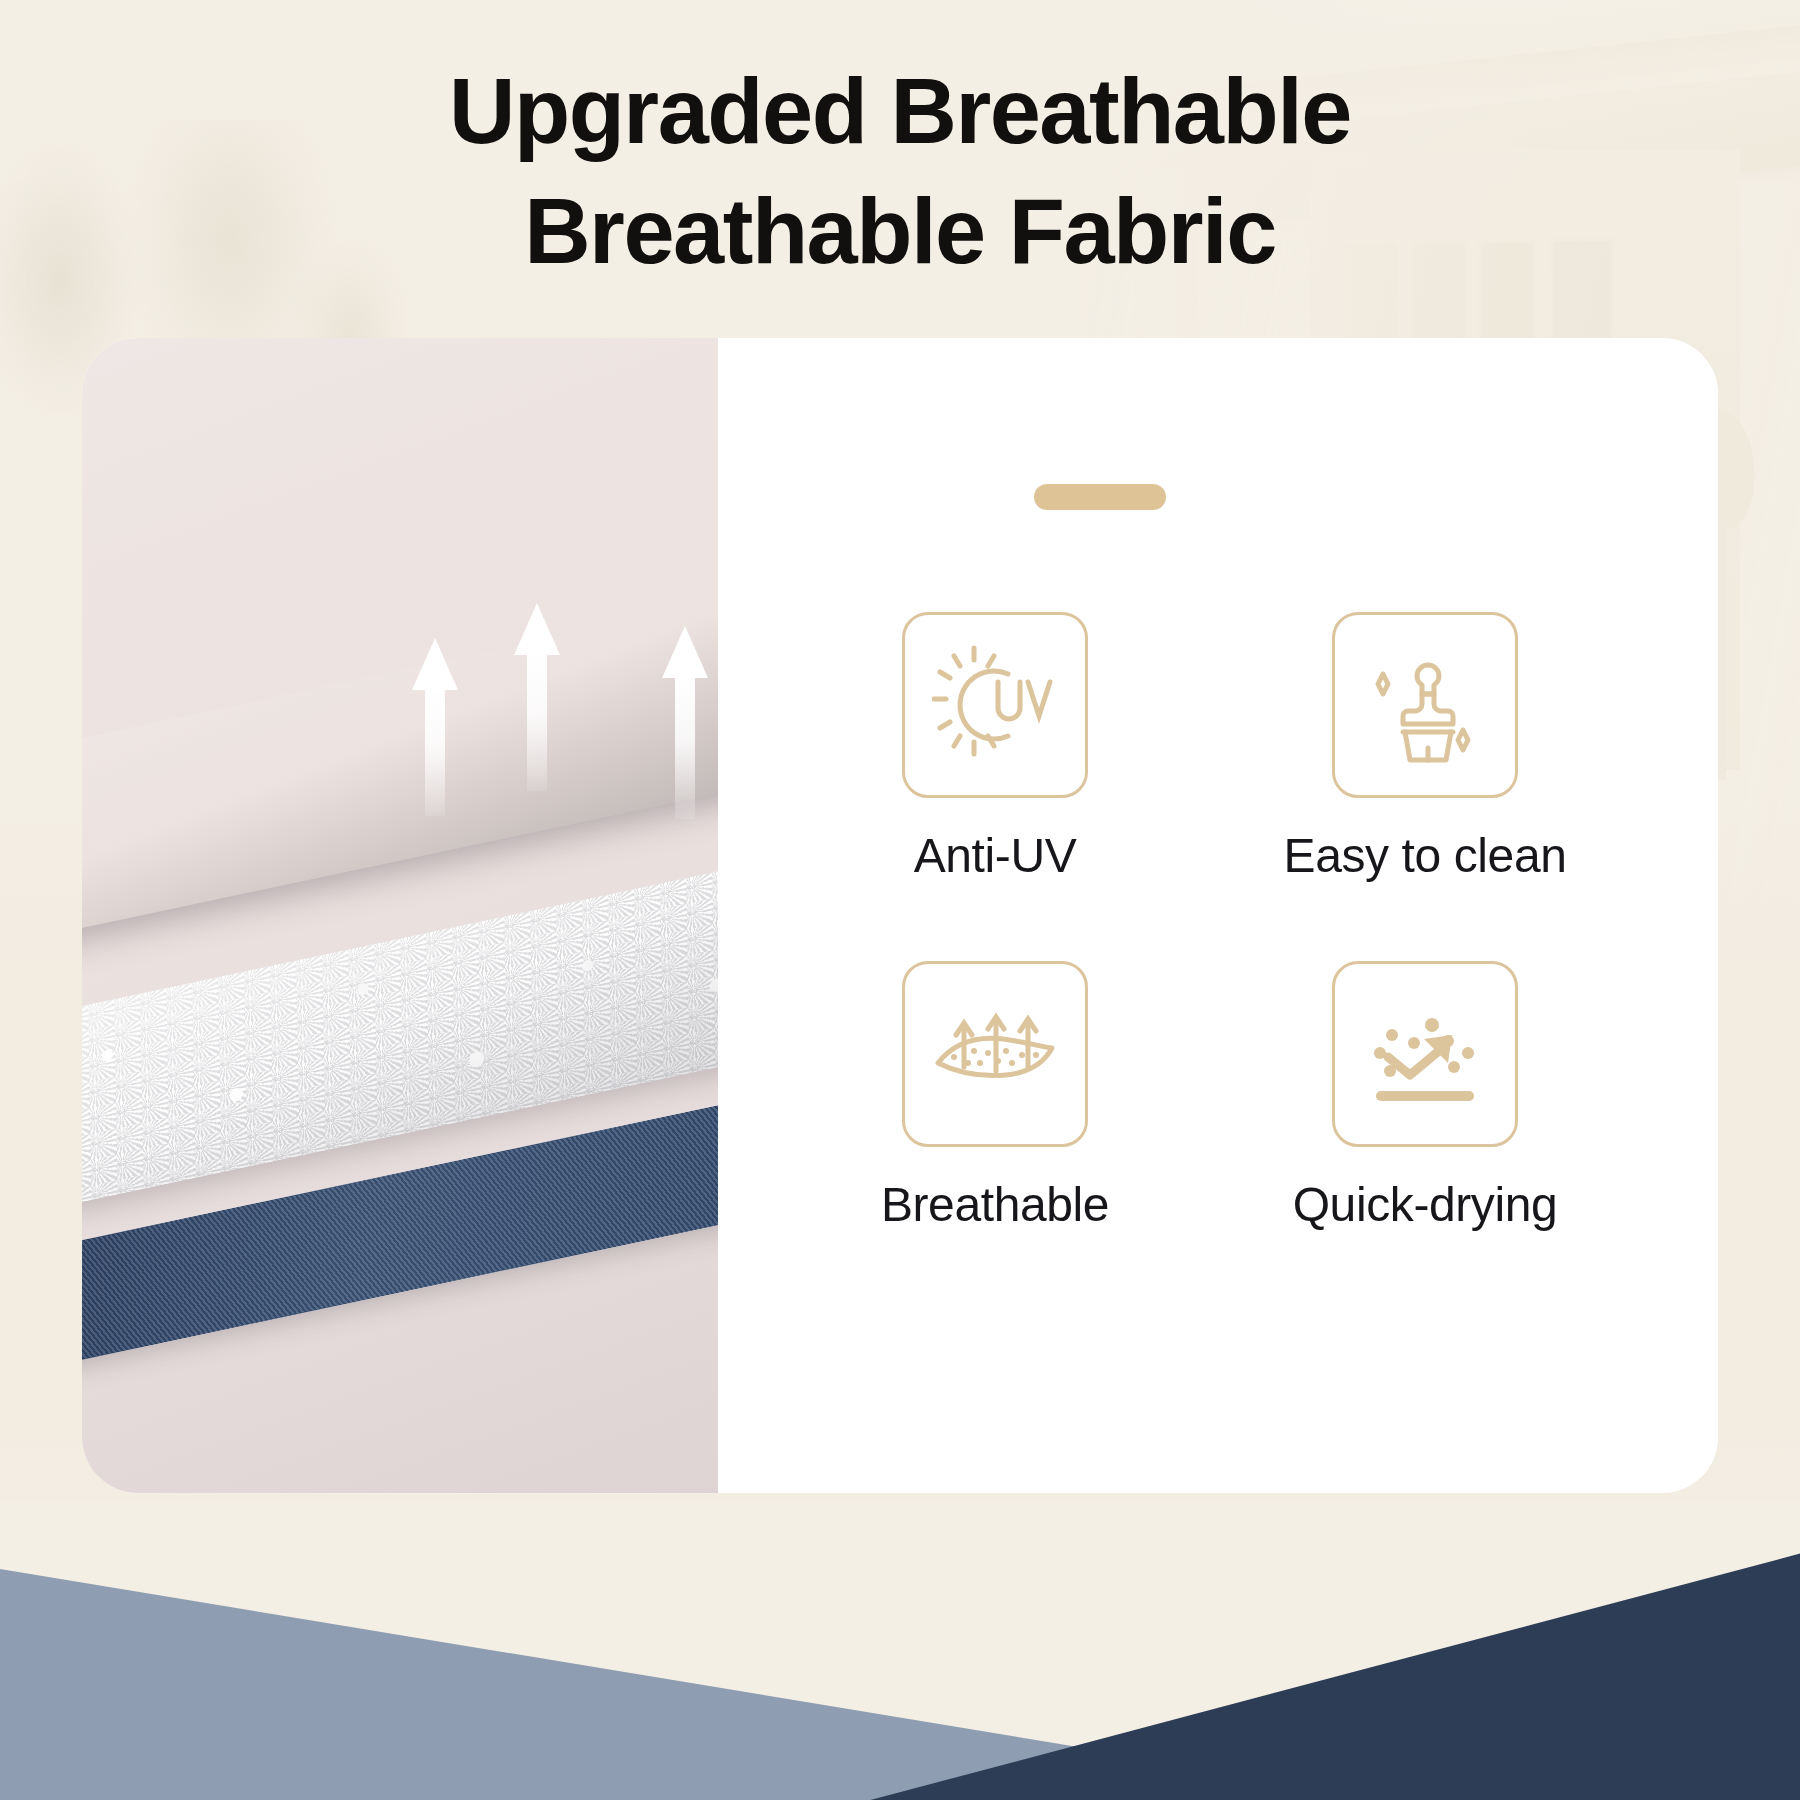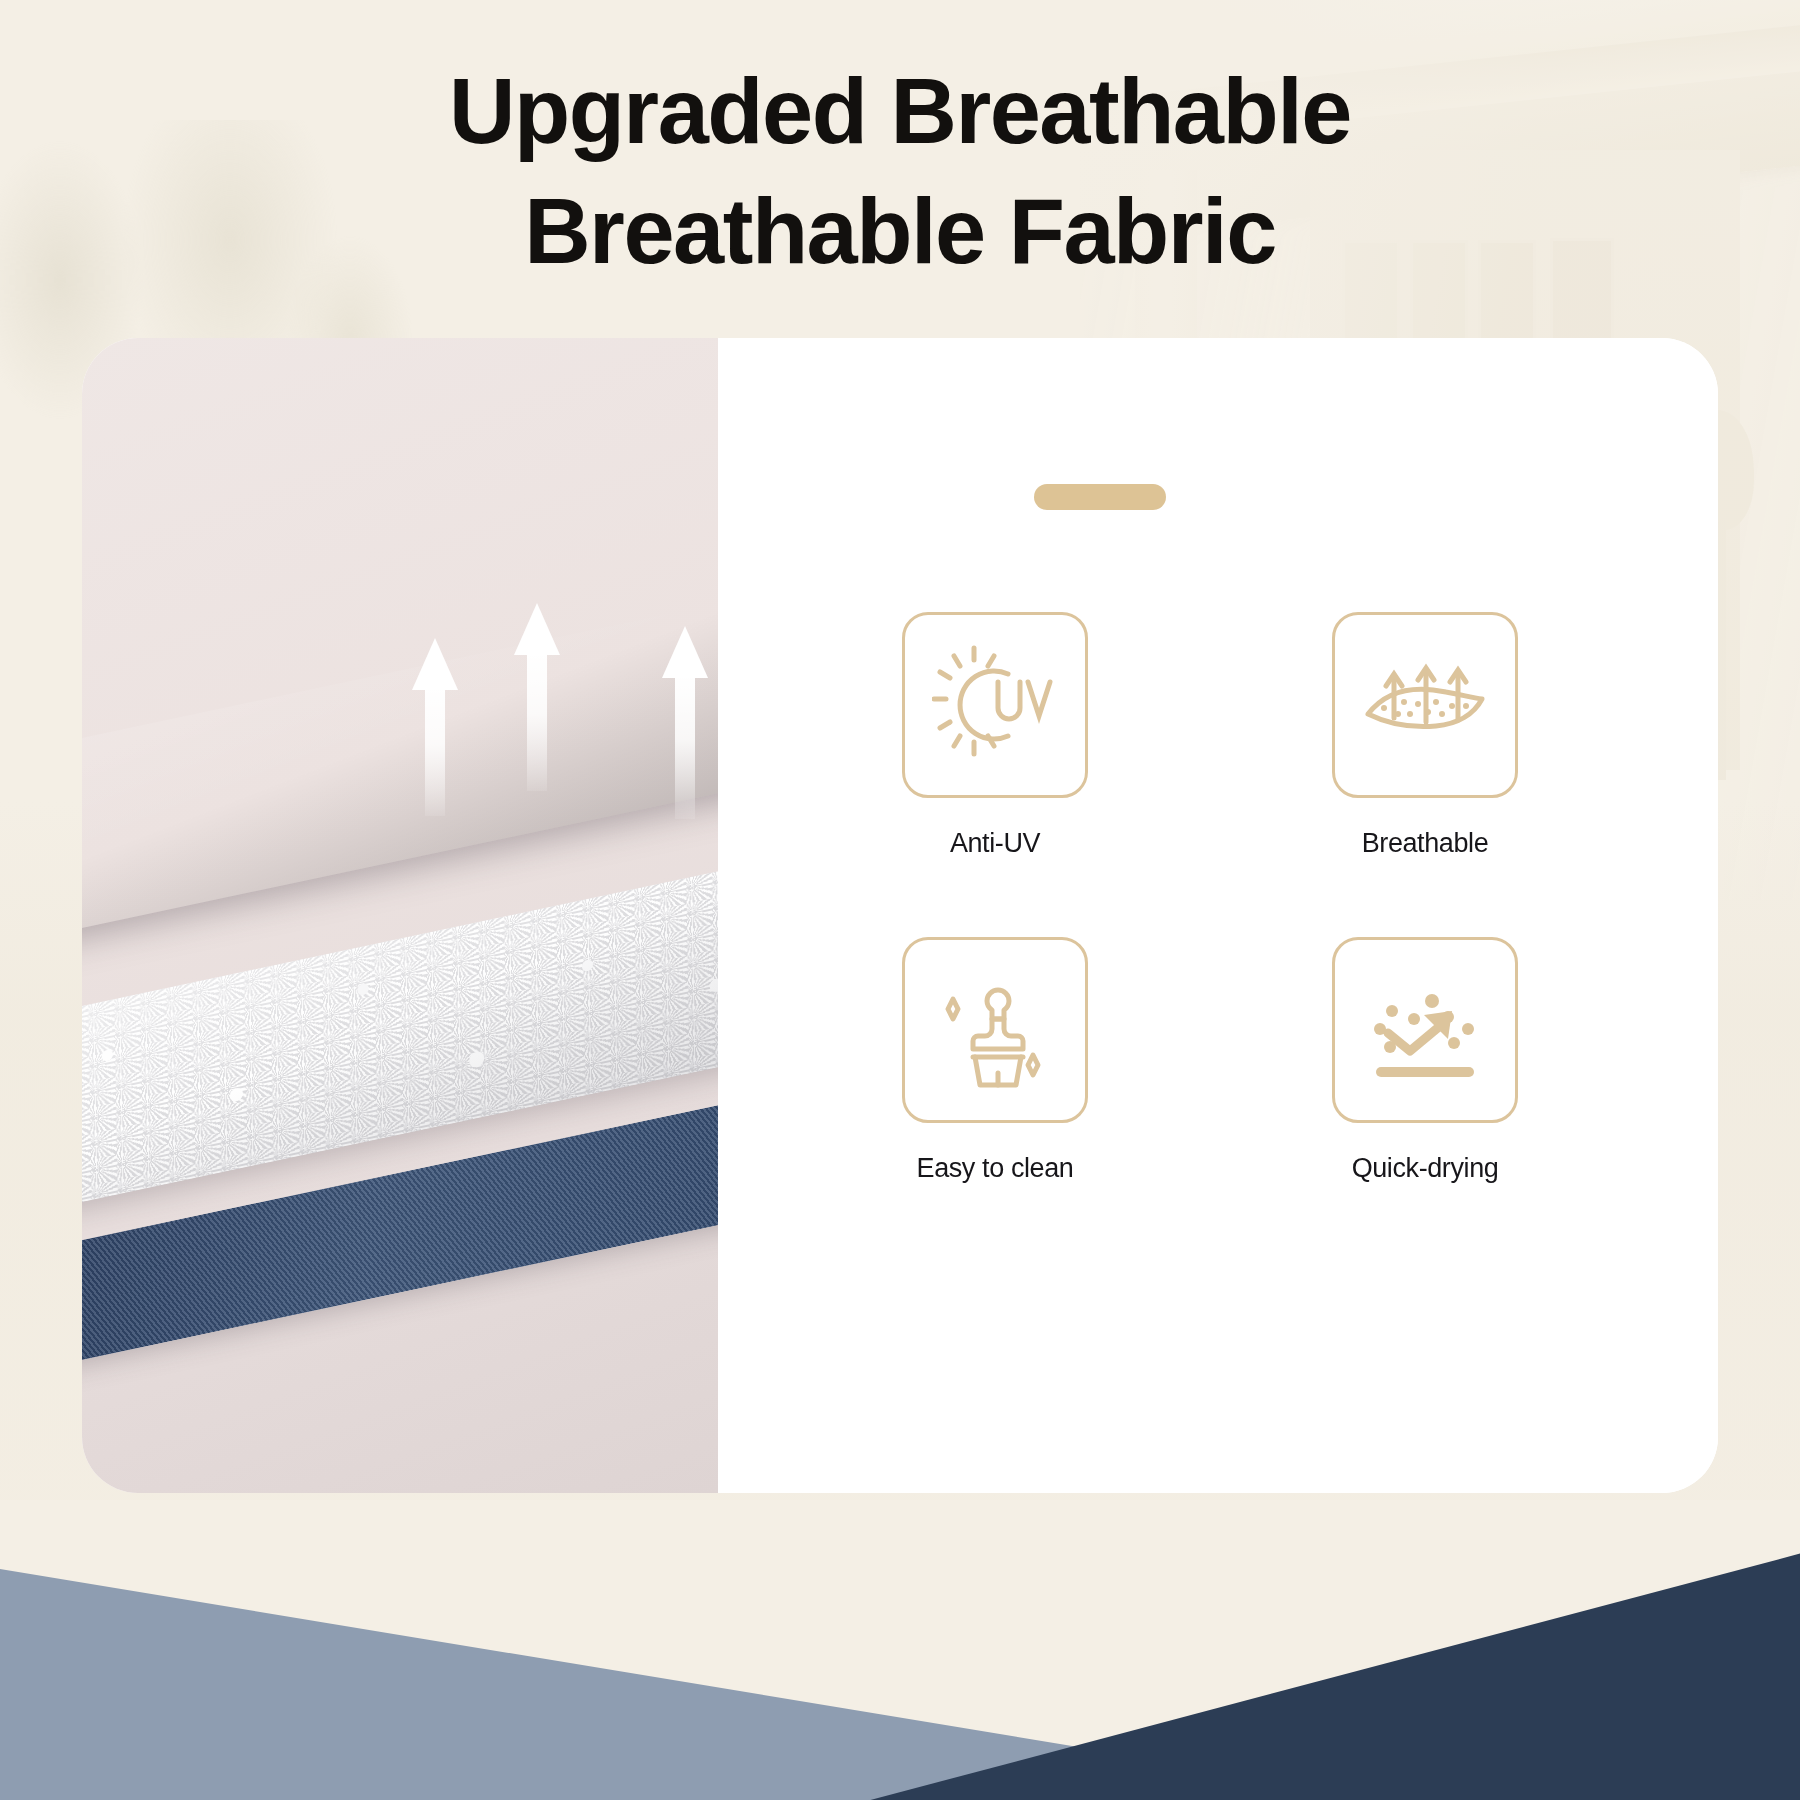--- a/index.html
+++ b/index.html
@@ -267,21 +267,21 @@
     width: 180px; height: 180px;
     border: 3px solid #dcc49c;
     border-radius: 26px;
     display: flex;
     align-items: center;
     justify-content: center;
     background: #ffffff;
   }
   .feature-label {
     margin-top: 30px;
-    font-size: 27px;
+    font-size: 48px;
     font-weight: 400;
     color: #17161a;
     letter-spacing: -.4px;
     white-space: nowrap;
   }
 
   
   .tri-light {
     position: absolute;
     left: 0; bottom: 0;
@@ -379,20 +379,37 @@
             <path d="M96 40 L107 74 L118 40"></path>
           </g>
         </svg>
       </div>
       <div class="feature-label">Anti-UV</div>
     </div>
 
     <div class="feature">
       <div class="icon-box">
         <svg width="126" height="126" viewBox="0 0 126 126">
+          <g fill="none" stroke="#dcc49c" stroke-width="5" stroke-linejoin="round" stroke-linecap="round">
+            <path d="M55 34 a11 11 0 0 1 22 0 a11 11 0 0 1 -5 9 L72 52 L60 52 L60 43 a11 11 0 0 1 -5 -9 Z"></path>
+            <path d="M60 52 L60 62 a7 7 0 0 1 -7 7 L46 69 a5 5 0 0 0 -5 5 L41 82 L91 82 L91 74 a5 5 0 0 0 -5 -5 L79 69 a7 7 0 0 1 -7 -7 L72 52 Z"></path>
+            <line x1="41" y1="90" x2="91" y2="90"></line>
+            <path d="M43 90 L48 118 L84 118 L89 90"></path>
+            <path d="M66 106 L66 118"></path>
+            <path d="M16 42 L21 32 L26 42 L21 52 Z"></path>
+            <path d="M96 98 L101 88 L106 98 L101 108 Z"></path>
+          </g>
+        </svg>
+      </div>
+      <div class="feature-label">Easy to clean</div>
+    </div>
+
+    <div class="feature">
+      <div class="icon-box">
+        <svg width="126" height="126" viewBox="0 0 126 126">
           <path d="M6 72 C26 46 56 44 84 50 C100 53 112 56 120 57 C112 72 96 82 74 84 C50 86 26 82 6 72 Z" fill="none" stroke="#dcc49c" stroke-width="5" stroke-linejoin="round"></path>
           <g stroke="#dcc49c" stroke-width="5" stroke-linecap="round" fill="none">
             <line x1="32" y1="76" x2="32" y2="34"></line>
             <path d="M24 44 L32 32 L40 44"></path>
             <line x1="64" y1="80" x2="64" y2="28"></line>
             <path d="M56 38 L64 26 L72 38"></path>
             <line x1="96" y1="78" x2="96" y2="30"></line>
             <path d="M88 40 L96 28 L104 40"></path>
           </g>
           <g fill="#dcc49c">
@@ -403,37 +420,20 @@
             <circle cx="74" cy="60" r="3"></circle>
               <circle cx="80" cy="72" r="3"></circle>
             <circle cx="90" cy="64" r="3"></circle>
               <circle cx="104" cy="64" r="3"></circle>
             <circle cx="36" cy="72" r="3"></circle>
               <circle cx="66" cy="70" r="3"></circle>
           </g>
         </svg>
       </div>
       <div class="feature-label">Breathable</div>
-    </div>
-
-    <div class="feature">
-      <div class="icon-box">
-        <svg width="126" height="126" viewBox="0 0 126 126">
-          <g fill="none" stroke="#dcc49c" stroke-width="5" stroke-linejoin="round" stroke-linecap="round">
-            <path d="M55 34 a11 11 0 0 1 22 0 a11 11 0 0 1 -5 9 L72 52 L60 52 L60 43 a11 11 0 0 1 -5 -9 Z"></path>
-            <path d="M60 52 L60 62 a7 7 0 0 1 -7 7 L46 69 a5 5 0 0 0 -5 5 L41 82 L91 82 L91 74 a5 5 0 0 0 -5 -5 L79 69 a7 7 0 0 1 -7 -7 L72 52 Z"></path>
-            <line x1="41" y1="90" x2="91" y2="90"></line>
-            <path d="M43 90 L48 118 L84 118 L89 90"></path>
-            <path d="M66 106 L66 118"></path>
-            <path d="M16 42 L21 32 L26 42 L21 52 Z"></path>
-            <path d="M96 98 L101 88 L106 98 L101 108 Z"></path>
-          </g>
-        </svg>
-      </div>
-      <div class="feature-label">Easy to clean</div>
     </div>
 
     <div class="feature">
       <div class="icon-box">
         <svg width="126" height="126" viewBox="0 0 126 126">
           <g fill="#dcc49c">
             <circle cx="18" cy="62" r="6"></circle>
             <circle cx="30" cy="44" r="6"></circle>
             <circle cx="52" cy="52" r="6"></circle>
             <circle cx="70" cy="34" r="7"></circle>

